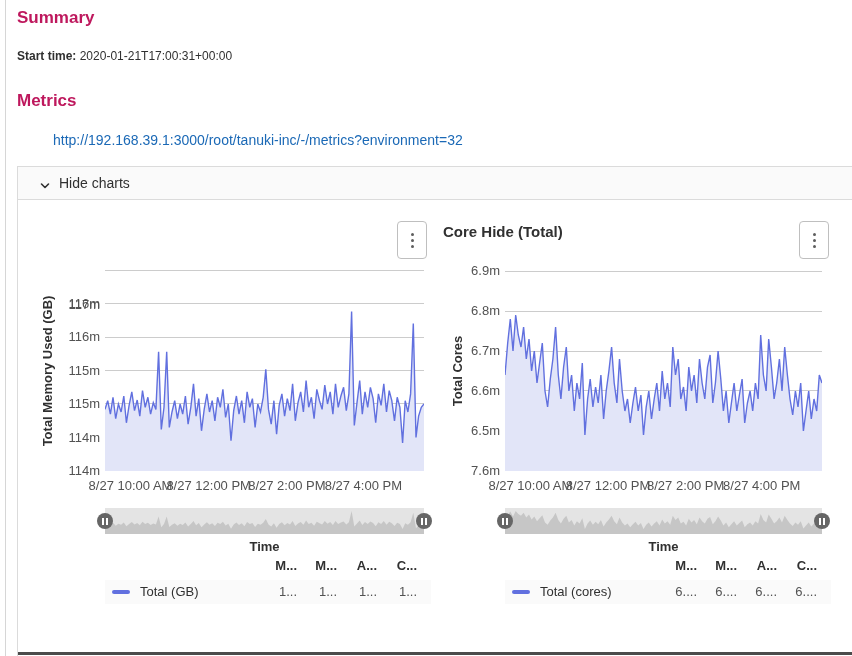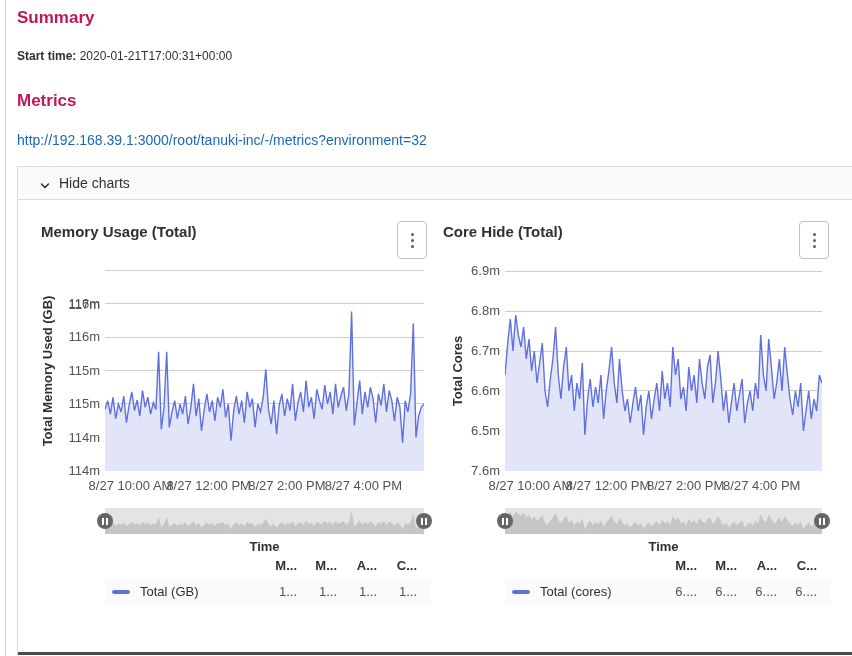--- a/index.html
+++ b/index.html
@@ -64,35 +64,34 @@
 
   <div id="summary-heading" class="h2">Summary</div>
 
   <div id="start-time">
     <span class="lbl">Start time:</span>
     <span>2020-01-21T17:00:31+00:00</span>
   </div>
 
   <div id="metrics-heading" class="h2">Metrics</div>
 
-  <a id="metrics-link" href="#" title="http://192.168.39.1:3000/root/tanuki-inc/-/metrics?environment=32" style="color: rgb(27, 105, 182);">http://192.168.39.1:3000/root/tanuki-inc/-/metrics?environment=32</a>
+  <a id="metrics-link" href="#" title="http://192.168.39.1:3000/root/tanuki-inc/-/metrics?environment=32" style="color: rgb(27, 105, 182); margin-left: 36px;">http://192.168.39.1:3000/root/tanuki-inc/-/metrics?environment=32</a>
 
   <div id="charts-panel">
     <div id="panel-header">
       <span class="chev">
         <svg width="12" height="12" viewBox="0 0 12 12">
             <path d="M2.5 4l3.5 3.5L9.5 4" fill="none" stroke="#303030" stroke-width="1.6" stroke-linecap="round" stroke-linejoin="round"></path>
           </svg>
       </span>
       <span class="tl">Hide charts</span>
     </div>
   </div>
 
   <div id="chart-0" class="chart-card">
-    <div class="chart-title">Memory Usage (Total)</div>
     <div class="kebab-btn">
       <i></i>
         <i></i>
         <i></i>
     </div>
     <div class="ylabel" style="left:18px; top:156px;">Total Memory Used (GB)</div>
     <div class="yticks" style="position: absolute; left: 0px; top: 0px; width: 71px; height: 440px;">
         <div class="ytick" style="top: 47px; margin-top: 35px;">117m</div>
         <div class="ytick" style="top: 80.5px;">116m</div>
         <div class="ytick" style="top: 114px;">116m</div>

